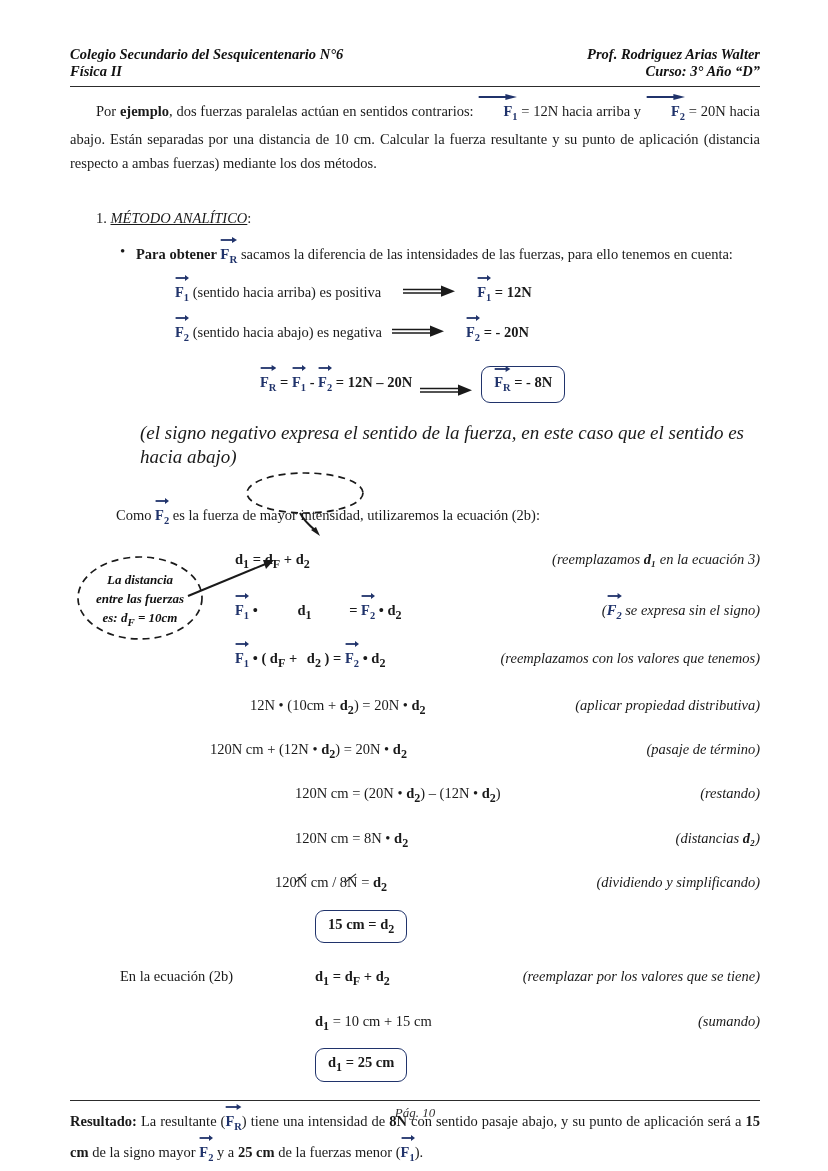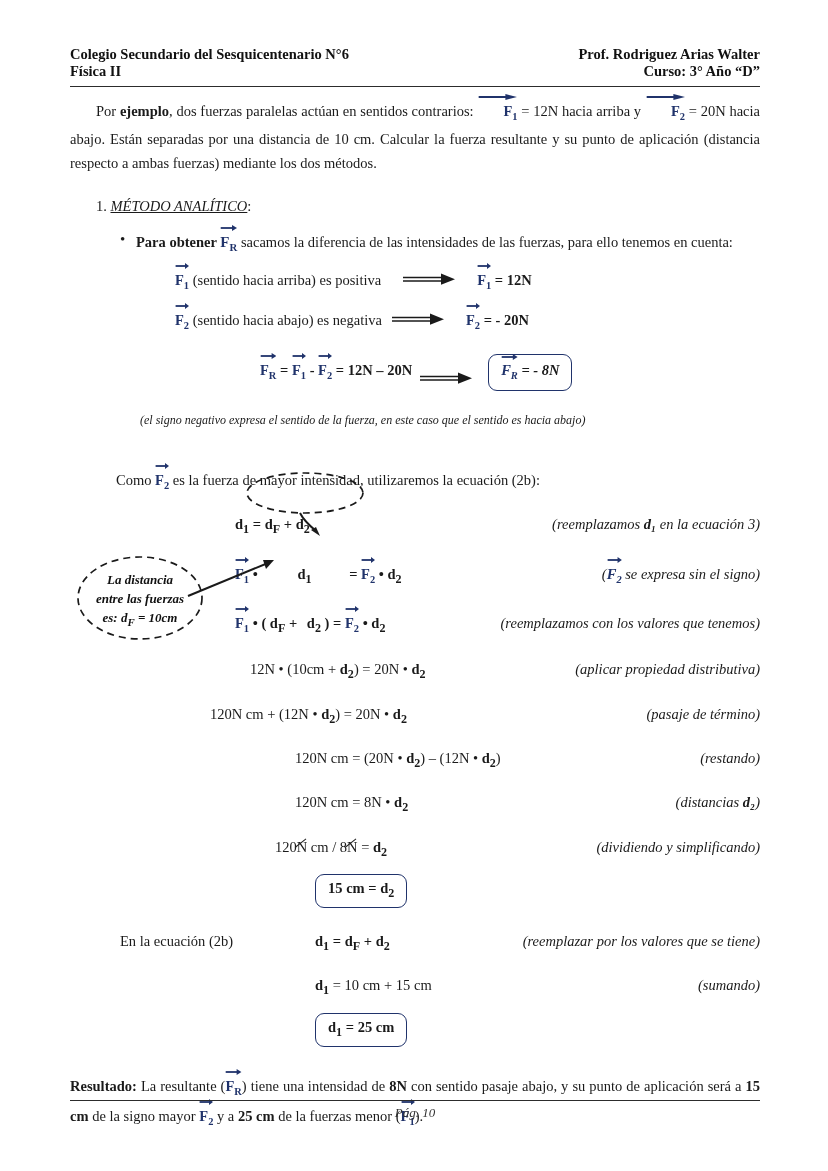--- a/index.html
+++ b/index.html
@@ -26,20 +26,21 @@
   .header {
     position: absolute;
     left: 70px;
     top: 46px;
     width: 690px;
   }
   .header-row {
     display: flex;
     justify-content: space-between;
     align-items: baseline;
+    font-style: italic;
     font-weight: bold;
     font-size: 14.5px;
     line-height: 17px;
     color: #111;
   }
   .header-rule {
     position: absolute;
     left: 70px;
     top: 86px;
     width: 690px;
@@ -213,21 +214,21 @@
     </div>
     <div class="header-row">
       <span>Física II</span>
       <span>Curso: 3° Año “D”</span>
     </div>
   </div>
   <div class="header-rule"></div>
 
   <div class="content">
 
-    <p class="just indent" style="margin-bottom:0;">
+    <p class="just indent" style="margin-bottom:12px;">
       <span>Por </span><b>ejemplo</b><span>, dos fuerzas paralelas actúan en sentidos contrarios: </span><span class="vec"><svg class="arw" viewBox="0 0 24 7" preserveAspectRatio="none">
             <line x1="1" y1="4" x2="20" y2="4" stroke="#20336b" stroke-width="1.8"></line>
             <polygon points="24,4 17,1 17,7" fill="#20336b"></polygon>
           </svg><span>F</span><sub>1</sub></span><span> = 12N  hacia arriba y </span><span class="vec"><svg class="arw" viewBox="0 0 24 7" preserveAspectRatio="none">
             <line x1="1" y1="4" x2="20" y2="4" stroke="#20336b" stroke-width="1.8"></line>
             <polygon points="24,4 17,1 17,7" fill="#20336b"></polygon>
           </svg><span>F</span><sub>2</sub></span><span> = 20N hacia abajo. Están separadas por una distancia de 10 cm. Calcular la fuerza resultante y su punto de aplicación (distancia respecto a ambas fuerzas) mediante los dos métodos.</span>
     </p>
 
     <div style="height:20px;"></div>
@@ -298,28 +299,28 @@
               <line x1="1" y1="4" x2="20" y2="4" stroke="#20336b" stroke-width="1.8"></line>
               <polygon points="24,4 17,1 17,7" fill="#20336b"></polygon>
             </svg><span>F</span><sub>2</sub></span><span>  =  12N – 20N</span></span>
       <span class="impl" style="margin-left:8px;">
         <svg width="54" height="12" viewBox="0 0 54 12">
             <line x1="0" y1="4.5" x2="40" y2="4.5" stroke="#1a1a1a" stroke-width="1.6"></line>
             <line x1="0" y1="8" x2="40" y2="8" stroke="#1a1a1a" stroke-width="1.6"></line>
             <polygon points="52,6.2 38,0.5 38,11.8" fill="#1a1a1a"></polygon>
           </svg>
       </span>
-      <span class="resbox" style="margin-left:8px;font-style:italic;"><span class="vec"><svg class="arw" viewBox="0 0 24 7" preserveAspectRatio="none">
+      <span class="resbox" style="margin-left:1px;"><span class="vec"><svg class="arw" viewBox="0 0 24 7" preserveAspectRatio="none">
               <line x1="1" y1="4" x2="20" y2="4" stroke="#20336b" stroke-width="1.8"></line>
               <polygon points="24,4 17,1 17,7" fill="#20336b"></polygon>
             </svg><span>F</span><sub>R</sub></span><span>  =  - 8N</span></span>
     </div>
 
     <div style="height:18px;"></div>
-    <div style="padding-left:70px;font-style:italic;font-size:12px;">(el signo negativo expresa el sentido de la fuerza, en este caso que el sentido es hacia abajo)</div>
+    <div style="padding-left:70px;font-style:italic;font-size:19px;">(el signo negativo expresa el sentido de la fuerza, en este caso que el sentido es hacia abajo)</div>
 
     <div style="height:22px;"></div>
 
     <div style="height:12px;"></div>
     <div style="padding-left:46px;">
       <span>Como </span><span class="vec"><svg class="arw" viewBox="0 0 24 7" preserveAspectRatio="none">
             <line x1="1" y1="4" x2="20" y2="4" stroke="#20336b" stroke-width="1.8"></line>
             <polygon points="24,4 17,1 17,7" fill="#20336b"></polygon>
           </svg><span>F</span><sub>2</sub></span><span> es la fuerza de mayor intensidad, utilizaremos la ecuación (2b):</span>
     </div>

